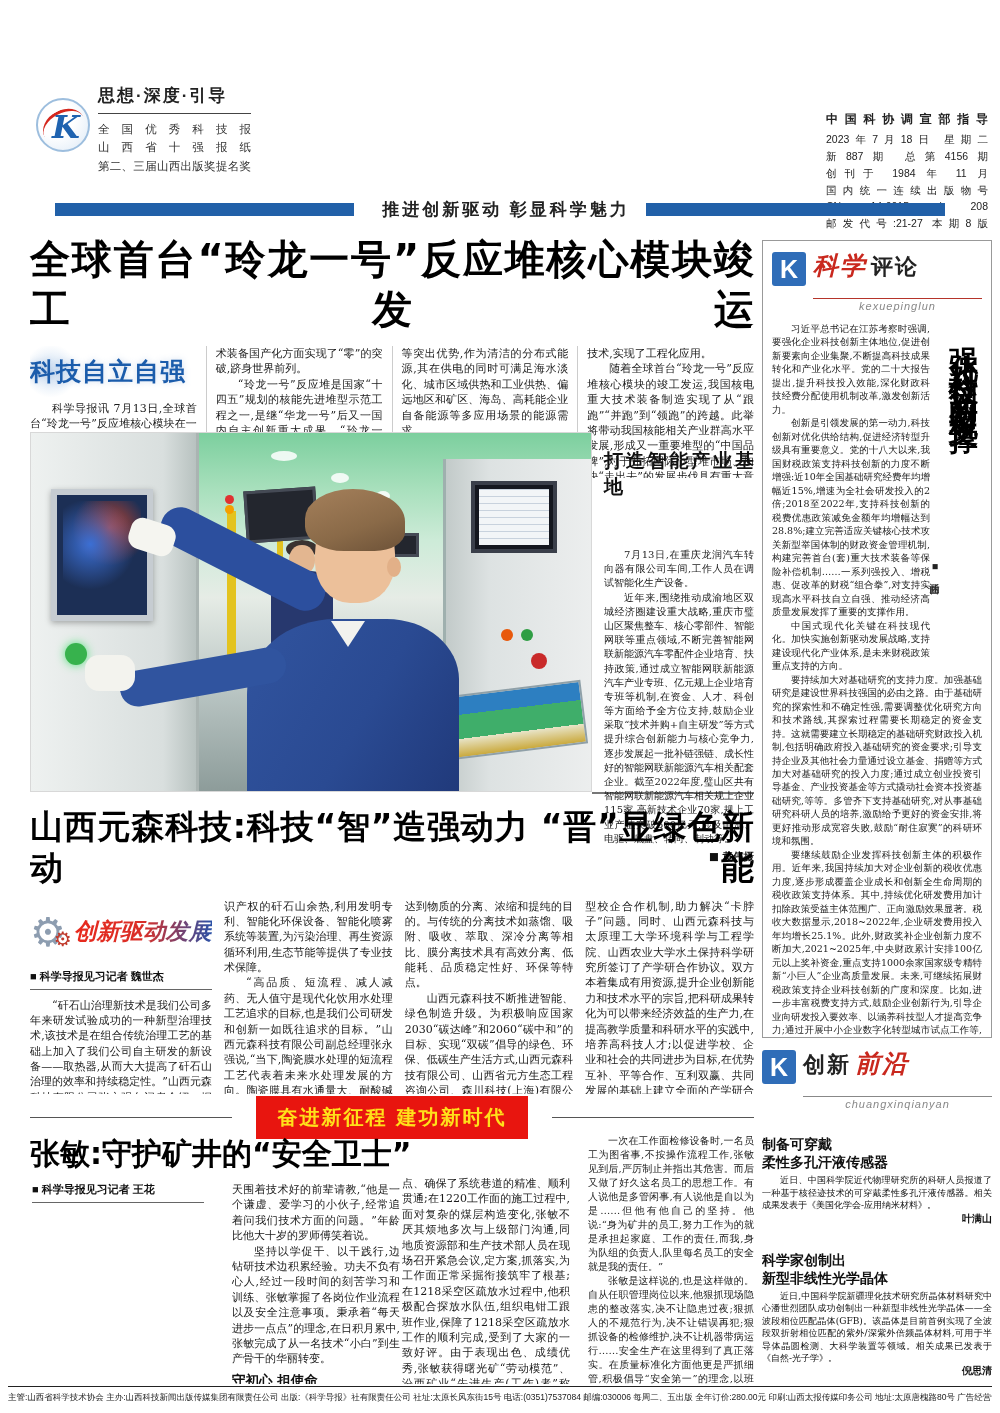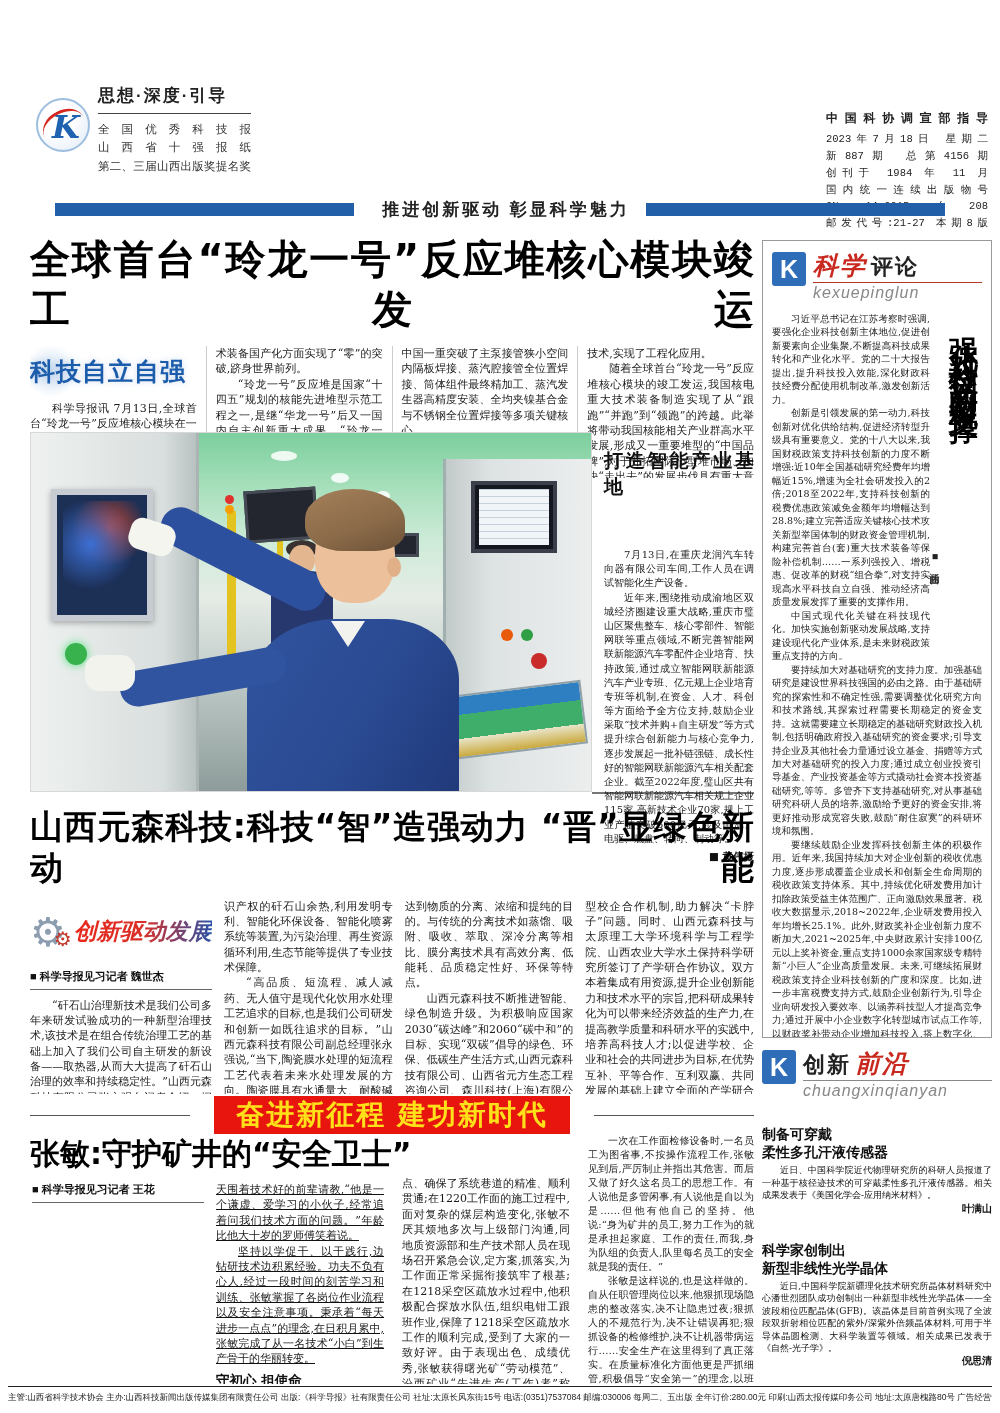--- a/index.html
+++ b/index.html
@@ -20,21 +20,21 @@
   .logo-swoosh { position:absolute; left:4px; top:10px; width:44px; height:34px; border-radius:50%;
     border-top:3px solid #d5281e; transform:rotate(-28deg); }
   .mh-left-text { flex:1; }
   .slogan-top { font-size:17px; font-weight:900; letter-spacing:2px; color:#222;
     border-bottom:1px solid #444; padding-bottom:6px; margin-bottom:6px; }
   .mh-awards p { font-size:11.5px; color:#333; line-height:1.6; text-align:justify; text-align-last:justify; }
   .mh-center { position:absolute; left:255px; top:8px; width:490px; text-align:center; }
   .paper-title { font-family:"DejaVu Serif", serif; font-weight:900; font-size:112px; line-height:1.2;
     color:#d5281e; letter-spacing:2px; transform:scaleY(1.08); white-space:nowrap; }
   .paper-title-en { margin-top:-46px; font-size:33px; font-weight:700; letter-spacing:14px; color:#d9d9d9; }
-  .mh-right { position:absolute; right:12px; top:84px; width:162px;font-family:Liberation Mono, monospace; }
+  .mh-right { position:absolute; right:12px; top:84px; width:162px; }
   .mh-right p { font-size:10.5px; color:#222; line-height:1.6; text-align:justify; text-align-last:justify; }
   .mh-right p:first-child { font-weight:900; font-size:12px; margin-bottom:2px; }
 
   .slogan-bar { position:absolute; top:198px; left:55px; right:55px; display:flex; align-items:center; }
   .slogan-bar .bar { flex:1; height:13px; background:#2160a8; }
   .bar-text { font-size:17px; font-weight:700; color:#222; letter-spacing:3px; padding:0 16px; white-space:nowrap;margin-left:12px; }
 
   
   .headline { font-family:"DejaVu Sans", sans-serif; font-weight:900; color:#000;
     text-align:justify; text-align-last:justify; }
@@ -124,48 +124,48 @@
   .badge-drive-text { font-size:23px; font-weight:900; font-style:italic; font-family:"DejaVu Sans",sans-serif;
     background:linear-gradient(90deg,#e8291c 0%, #d92f28 50%, #2a52a8 100%);
     -webkit-background-clip:text; background-clip:text; color:transparent; white-space:nowrap; }
   .f-left .byline { display:block; margin:4px 0 8px; }
   .fcol { flex:1; padding-left:12px; }
 
   
   .banner { position:absolute; top:1096px; left:30px; width:724px; display:flex; align-items:center; }
   .banner .rule { flex:1; height:1px; background:#555; }
   .ribbon { position:relative; margin:0 24px; background:#e8150f; color:#ffe11a; font-weight:900;
-    font-size:28px; letter-spacing:2px; padding:0 22px; font-family:"DejaVu Sans",sans-serif; white-space:nowrap; }
+    font-size:20px; letter-spacing:2px; padding:8px 22px; font-family:"DejaVu Sans",sans-serif; white-space:nowrap; }
   .ribbon::before, .ribbon::after { content:""; position:absolute; top:7px; width:0; height:0;
     border-top:13px solid transparent; border-bottom:13px solid transparent; z-index:-1; }
   .ribbon::before { left:-18px; border-right:22px solid #ef7f1b; }
   .ribbon::after { right:-18px; border-left:22px solid #ef7f1b; }
 
   
   .miner { position:absolute; top:1134px; left:30px; width:724px; height:250px; overflow:hidden; }
   .m-headline { position:absolute; left:0; top:0; font-size:30px; white-space:nowrap; text-align:left; text-align-last:left; }
   .m-byline { position:absolute; left:2px; top:48px; width:172px; }
   .m-col { position:absolute; width:168px; font-size:10px; }
   .m-col1 { left:0; top:82px; }
-  .m-col2 { left:186px; top:48px;text-decoration:underline; }
+  .m-col2 { left:202px; top:48px; }
   .m-col3 { left:372px; top:42px; }
   .m-col4 { left:558px; top:0; width:166px; }
 
   
   .sidebar { position:absolute; top:240px; left:762px; width:230px; }
   .commentary { border:1px solid #999; padding:8px 9px; height:798px; overflow:hidden; position:relative; }
   .sec-header { display:flex; gap:7px; align-items:flex-start; }
   .k-badge { width:34px; height:34px; background:#2f6db8; color:#fff; font-weight:900; font-size:25px;
     display:flex; align-items:center; justify-content:center; border-radius:3px; flex:0 0 auto; margin-top:3px; }
-  .sec-title-wrap { flex:1; }
+  .sec-title-wrap { flex:1;text-align:center; }
   .sec-title-row { display:flex; align-items:baseline; gap:4px; }
   .script-red { font-family:"DejaVu Serif",serif; font-style:italic; font-weight:900; font-size:25px; color:#c9281e; letter-spacing:2px; }
   .sec-label { font-size:22px; font-weight:700; color:#222; letter-spacing:2px; font-family:"DejaVu Sans",sans-serif; }
-  .pinyin { font-size:16px; font-style:italic; color:#888; letter-spacing:1px; border-top:1px solid #b5342a;
-    margin-top:0; padding-top:1px; }
+  .pinyin { font-size:11px; font-style:italic; color:#888; letter-spacing:1px; border-top:1px solid #b5342a;
+    margin-top:16px; padding-top:1px; }
   .comm-body { position:relative; margin-top:10px; }
   .vertical-title { position:absolute; top:2px; right:-2px; height:478px; writing-mode:vertical-rl;
     font-size:29px; font-weight:900; letter-spacing:7px; font-family:"DejaVu Sans",sans-serif; color:#000; }
   .vertical-author { position:absolute; top:238px; right:40px; writing-mode:vertical-rl; font-size:10.5px; color:#222; }
   .body-kai { font-family:"DejaVu Serif",serif; font-size:9.5px; line-height:1.42; text-align:justify; color:#1a1a1a; }
   .body-kai p { text-indent:2em; }
   .comm-narrow { margin-right:52px; }
   .frontier { margin-top:9px; height:330px; overflow:hidden; }
   .f-item { margin-top:25px; }
   .f-title { font-size:14px; font-weight:900; line-height:1.3; font-family:"DejaVu Sans",sans-serif; }
@@ -223,20 +223,21 @@
         </div>
         <div class="body-text">
             <p>科学导报讯 7月13日,全球首台“玲龙一号”反应堆核心模块在一重集团大连核电石化有限公司竣工验收,启航发运,标志着我国在模块化小型堆技术创新和核电重大技</p>
           </div>
       </div>
       <div class="lcol body-text cont-first">
           <p>术装备国产化方面实现了“零”的突破,跻身世界前列。</p>
           <p>“玲龙一号”反应堆是国家“十四五”规划的核能先进堆型示范工程之一,是继“华龙一号”后又一国内自主创新重大成果。“玲龙一号”具备小型化、模块化、一体化、非能动等先进单新型技术,具有制造周期短、安全性高、用途广泛、部署灵活、设备成熟度高、工程可实施性好</p>
         </div>
       <div class="lcol body-text cont-first">
+          <p>等突出优势,作为清洁的分布式能源,其在供电的同时可满足海水淡化、城市区域供热和工业供热、偏远地区和矿区、海岛、高耗能企业自备能源等多应用场景的能源需求。</p>
           <p>中国一重突破了主泵接管狭小空间内隔板焊接、蒸汽腔接管全位置焊接、筒体组件最终精加工、蒸汽发生器高精度安装、全均夹镍基合金与不锈钢全位置焊接等多项关键核心</p>
         </div>
       <div class="lcol">
         <div class="body-text cont-first">
             <p>技术,实现了工程化应用。</p>
             <p>随着全球首台“玲龙一号”反应堆核心模块的竣工发运,我国核电重大技术装备制造实现了从“跟跑”“并跑”到“领跑”的跨越。此举将带动我国核能相关产业群高水平发展,形成又一重要堆型的“中国品牌”,对于开拓国际小型堆市场、加快“走出去”的发展步伐具有重大意义。</p>
           </div>
 
       </div>
     </div>

